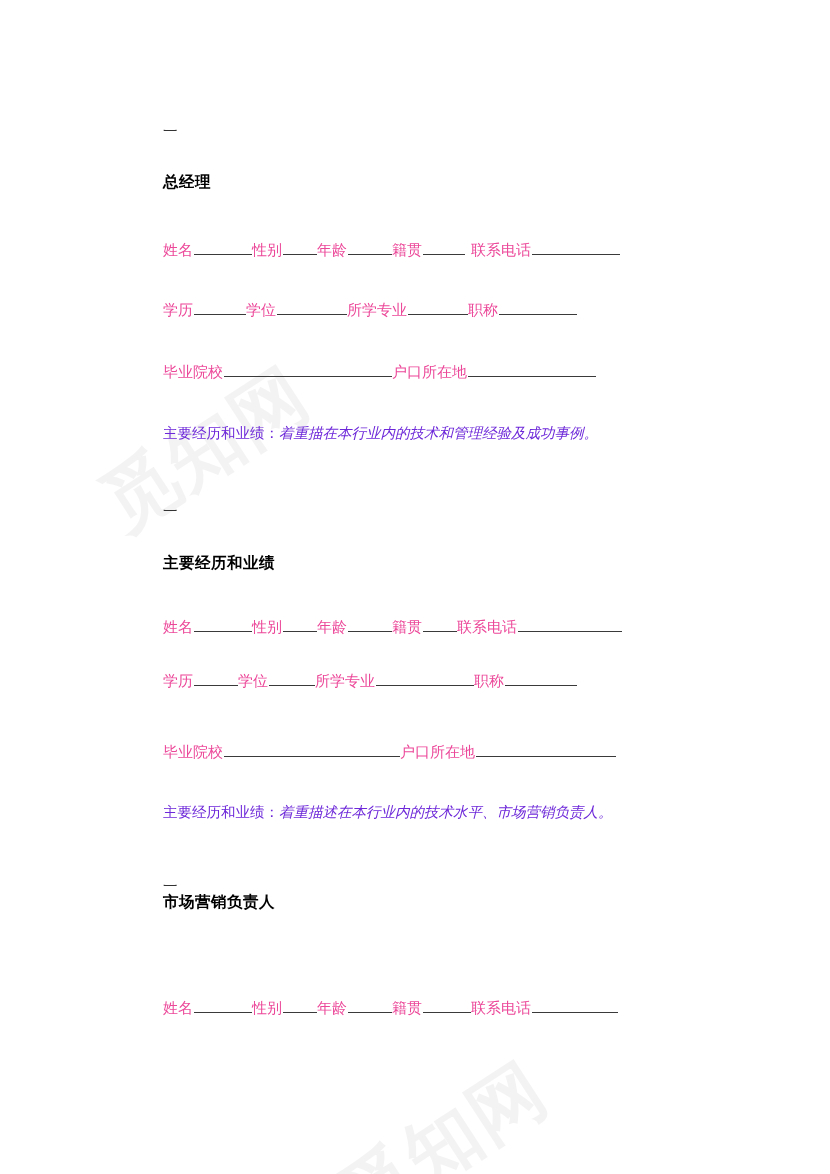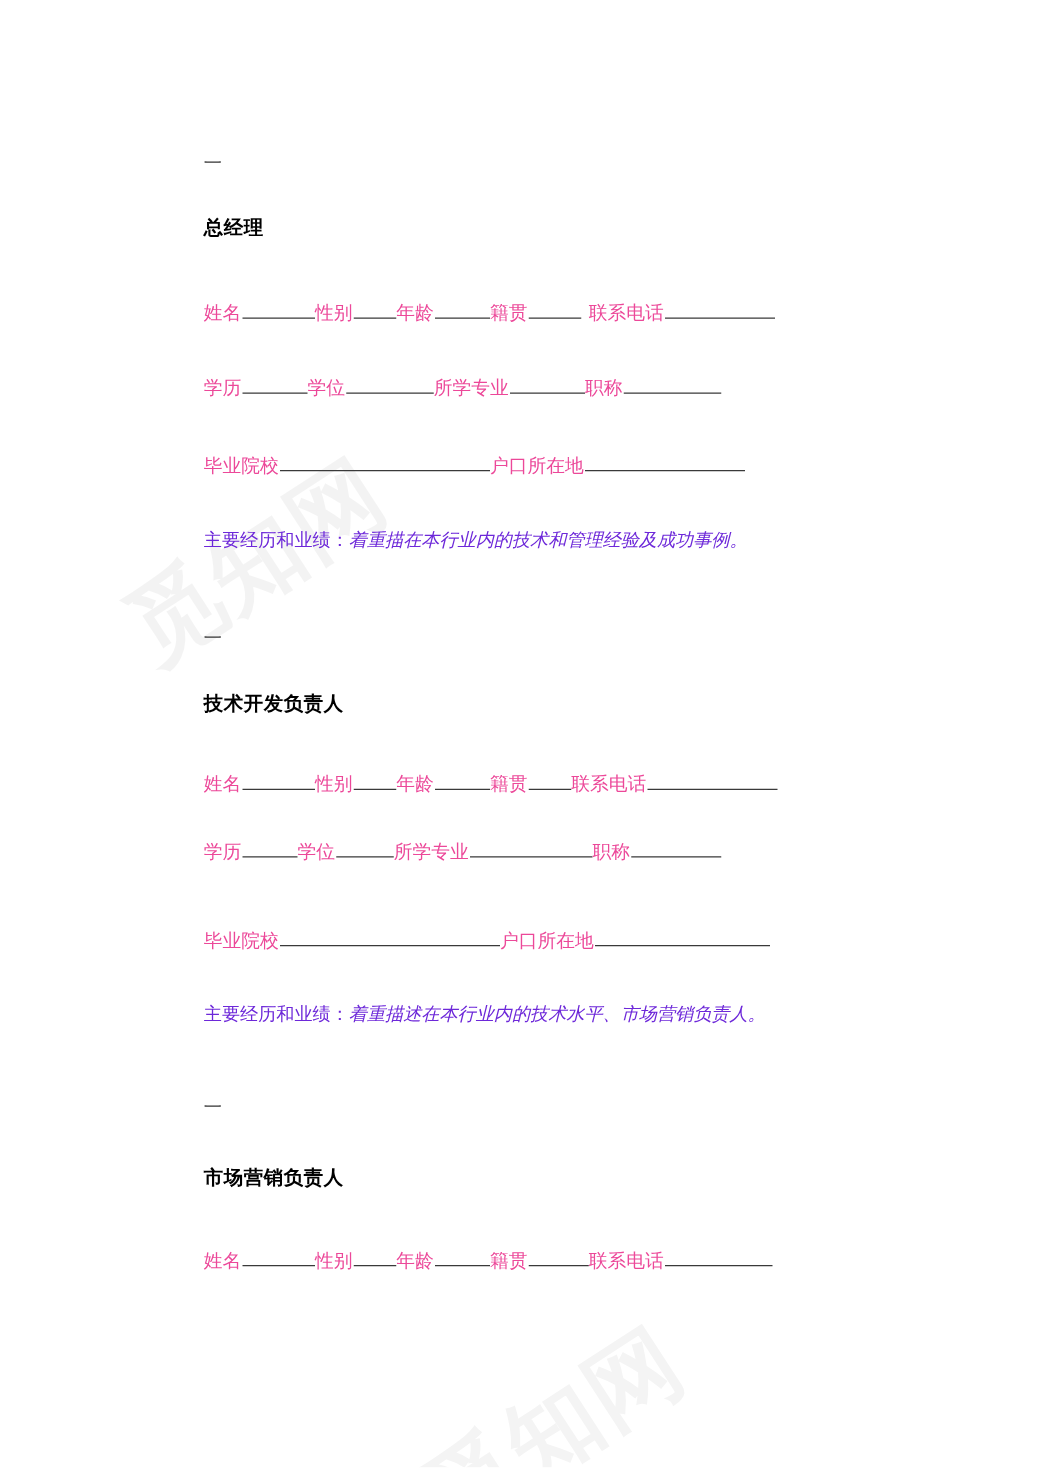--- a/index.html
+++ b/index.html
@@ -121,39 +121,39 @@
 
     <div class="row form-line" style="top:362px">
       <span>毕业院校</span><span class="blank" style="width:168px"></span><span>户口所在地</span><span class="blank" style="width:128px"></span>
     </div>
 
     <div class="row note-line" style="top:425px">
       <span>主要经历和业绩：</span><span class="note-em">着重描在本行业内的技术和管理经验及成功事例。</span>
     </div>
 
     <div class="row dash-marker" style="top:504px">一</div>
-    <div class="row section-title" style="top:553px">技术开发负责人</div>
+    <div class="row section-title" style="top:553px">主要经历和业绩</div>
 
     <div class="row form-line" style="top:617px">
       <span>姓名</span><span class="blank" style="width:58px"></span><span>性别</span><span class="blank" style="width:34px"></span><span>年龄</span><span class="blank" style="width:44px"></span><span>籍贯</span><span class="blank" style="width:34px"></span><span>联系电话</span><span class="blank" style="width:104px"></span>
     </div>
 
     <div class="row form-line" style="top:671px">
       <span>学历</span><span class="blank" style="width:44px"></span><span>学位</span><span class="blank" style="width:46px"></span><span>所学专业</span><span class="blank" style="width:98px"></span><span>职称</span><span class="blank" style="width:72px"></span>
     </div>
 
     <div class="row form-line" style="top:742px">
       <span>毕业院校</span><span class="blank" style="width:176px"></span><span>户口所在地</span><span class="blank" style="width:140px"></span>
     </div>
 
     <div class="row note-line" style="top:804px">
       <span>主要经历和业绩：</span><span class="note-em">着重描述在本行业内的技术水平、市场营销负责人。</span>
     </div>
 
     <div class="row dash-marker" style="top:879px">一</div>
-    <div class="row section-title" style="top:932px">市场营销负责人</div>
+    <div class="row section-title" style="top:892px">市场营销负责人</div>
 
     <div class="row form-line" style="top:998px">
       <span>姓名</span><span class="blank" style="width:58px"></span><span>性别</span><span class="blank" style="width:34px"></span><span>年龄</span><span class="blank" style="width:44px"></span><span>籍贯</span><span class="blank" style="width:48px"></span><span>联系电话</span><span class="blank" style="width:86px"></span>
     </div>
 
   </div>
 </div>
 
 </body></html>

